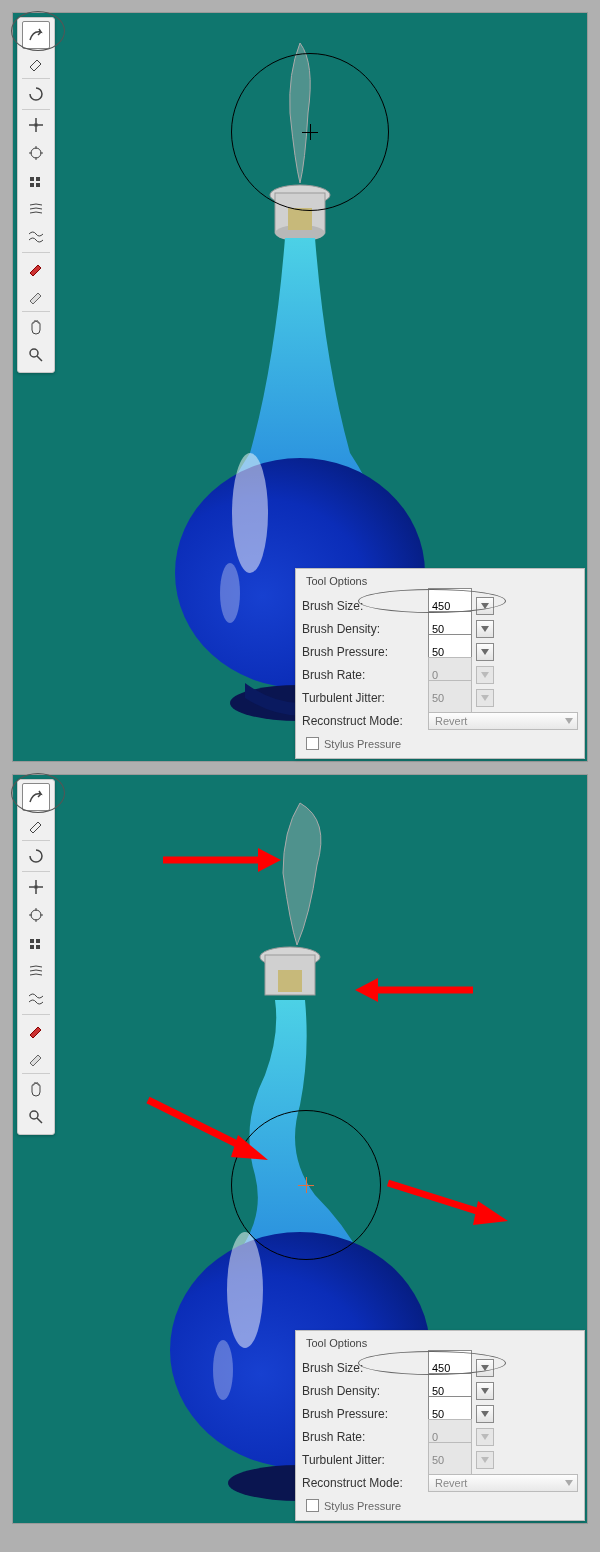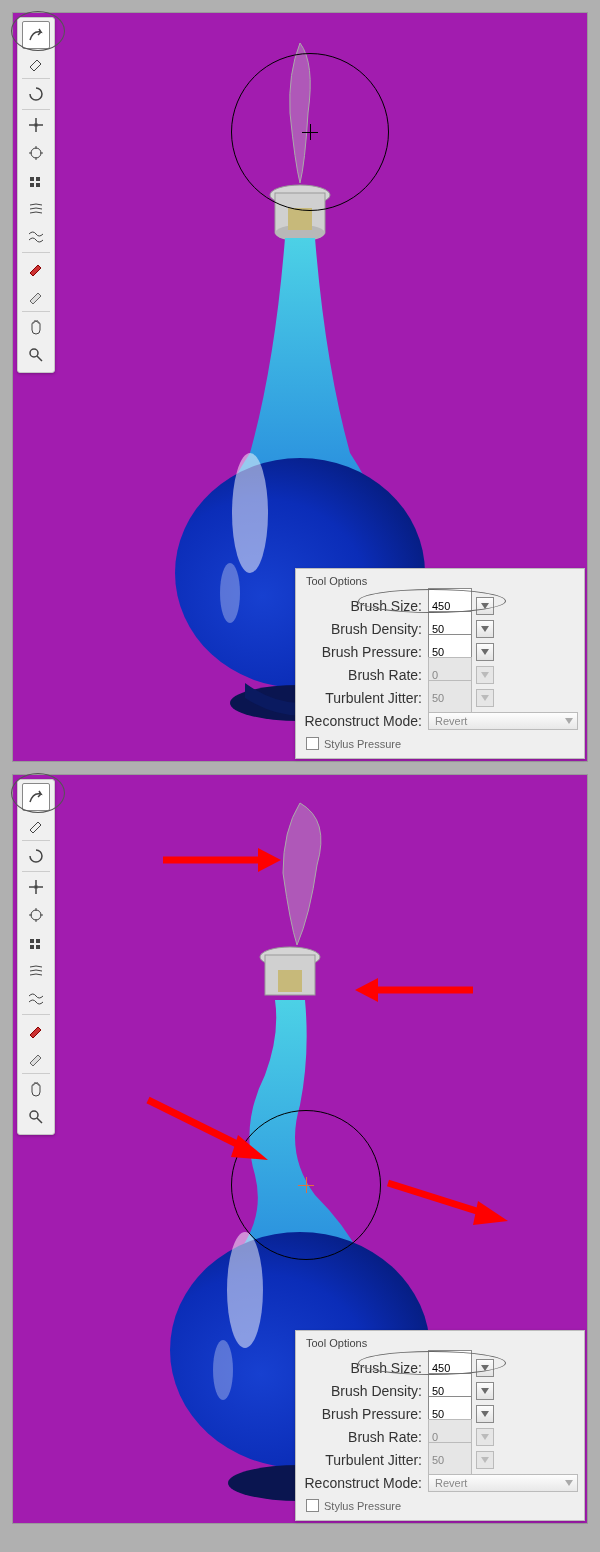--- a/index.html
+++ b/index.html
@@ -5,21 +5,21 @@
   * { box-sizing: border-box; }
   body {
     margin: 0;
     padding: 0;
     background: #b0b0b0;
     font-family: Arial, sans-serif;
     font-size: 11px;
     width: 600px;
   }
   .canvas-area {
-    background: #a21caf;
+    background: #0f766e;
     margin: 12px;
     position: relative;
     border: 1px solid #999;
     height: 750px;
   }
   .toolbar {
     position: absolute;
     left: 4px;
     top: 4px;
     width: 38px;
@@ -94,23 +94,22 @@
   }
   .opt-row {
     display: flex;
     align-items: center;
     gap: 4px;
     margin: 3px 0;
     height: 20px;
   }
   .opt-label {
     width: 122px;
-    text-align: right;
     color: #333;
-    font-size: 14px;
+    font-size: 12px;
     padding-right: 2px;
   }
   .opt-input {
     width: 44px;
     height: 36px;
     border: 1px solid #8a8a8a;
     background: #fff;
     font-size: 11px;
     padding: 0 3px;
   }

